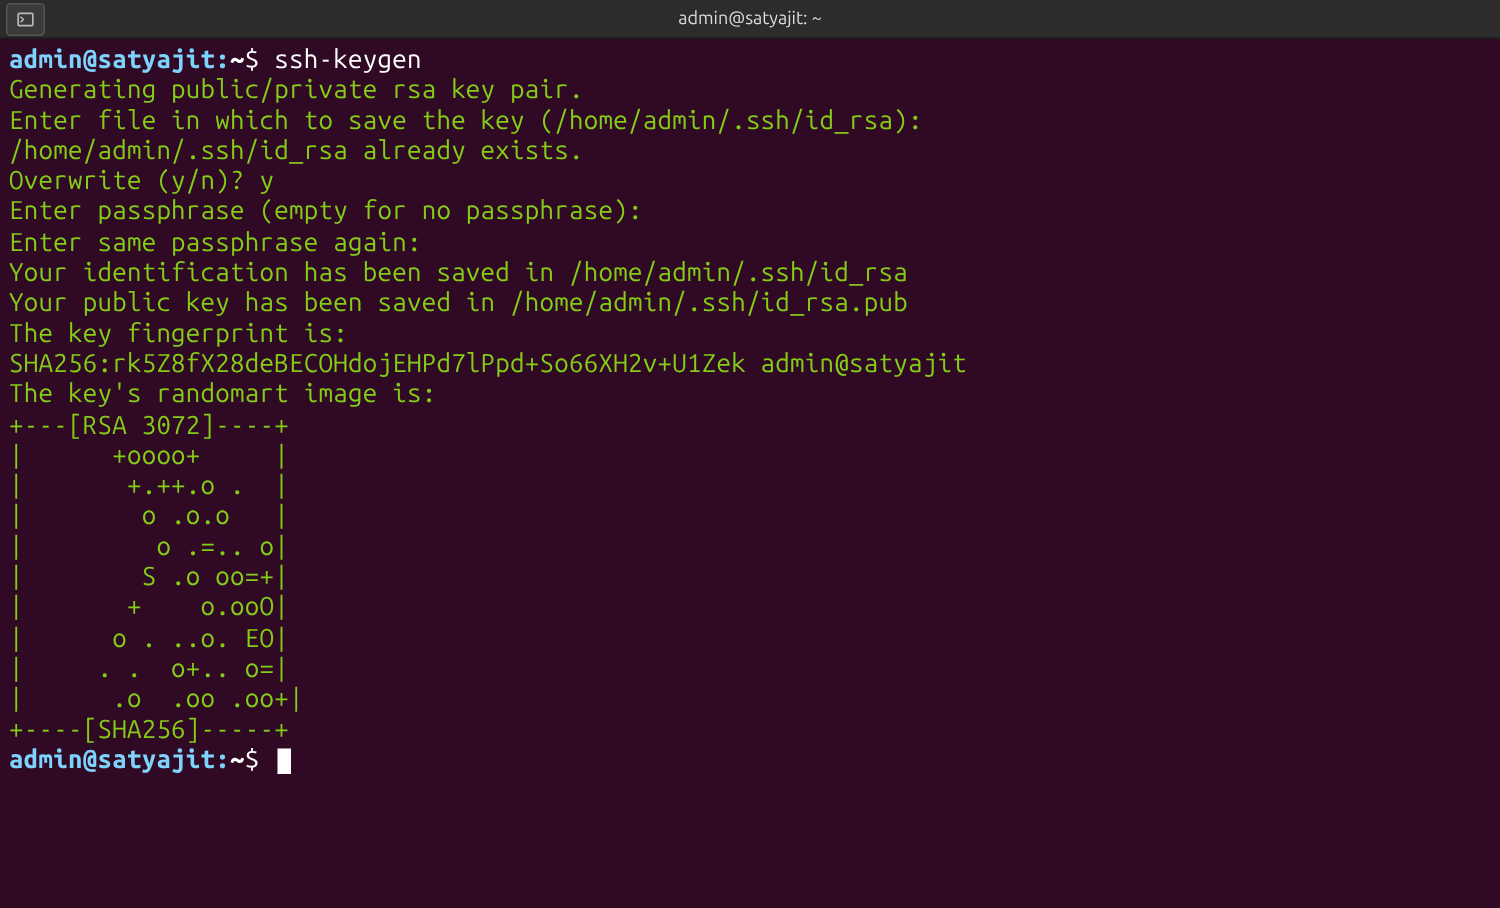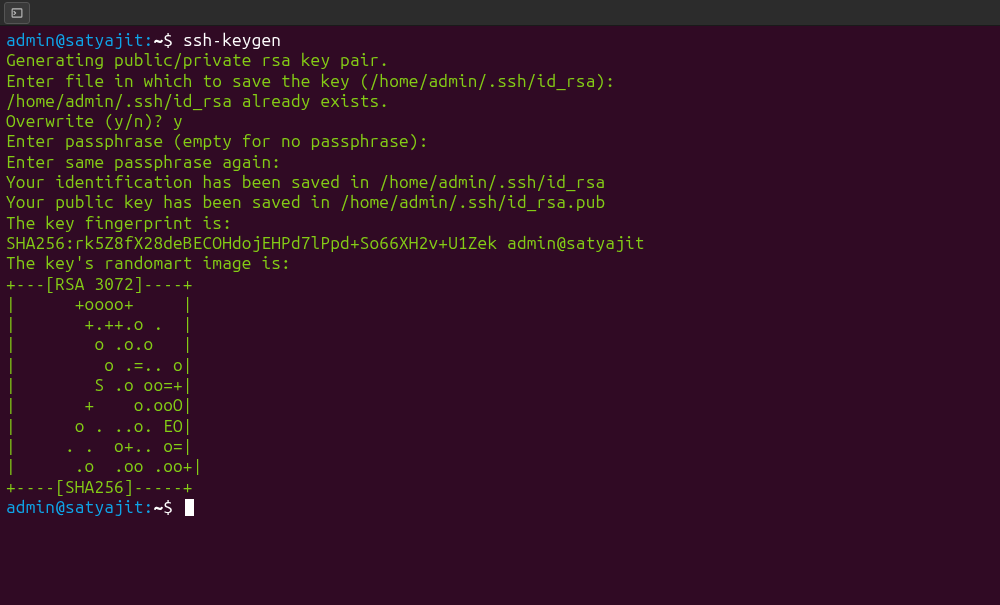--- a/index.html
+++ b/index.html
@@ -49,22 +49,22 @@
     }
     .terminal {
       padding: 4px 6px 6px 6px;
       font-size: 17.2px;
       line-height: 1.18;
       color: #ffffff;
       letter-spacing: 0.2px;
       white-space: pre;
     }
     .prompt-user {
-      color: #0ea5e9;
-      font-weight: normal;
+      color: #7dd3fc;
+      font-weight: bold;
     }
     .prompt-path {
       color: #ffffff;
       font-weight: bold;
     }
     .prompt-dollar {
       color: #ffffff;
     }
     .cmd {
       color: #ffffff;
@@ -88,15 +88,16 @@
 </head>
 <body>
 
 <div class="titlebar">
   <div class="titlebar-icon-box">
     <svg viewBox="0 0 16 16" fill="none" stroke="#bbb" stroke-width="1.5">
       <rect x="1.5" y="2.5" width="13" height="11" rx="1"></rect>
       <path d="M4 6l2.2 2L4 10" stroke-linecap="round" stroke-linejoin="round"></path>
     </svg>
   </div>
+  <div class="window-title">admin@satyajit: ~</div>
 </div>
 
 <div class="terminal"><span class="line"><span class="prompt-user">admin@satyajit</span><span class="prompt-user">:</span><span class="prompt-path">~</span><span class="prompt-dollar">$</span> <span class="cmd">ssh-keygen</span></span><span class="line out">Generating public/private rsa key pair.</span><span class="line out">Enter file in which to save the key (/home/admin/.ssh/id_rsa):</span><span class="line out">/home/admin/.ssh/id_rsa already exists.</span><span class="line out">Overwrite (y/n)? y</span><span class="line out">Enter passphrase (empty for no passphrase):</span><span class="line out">Enter same passphrase again:</span><span class="line out">Your identification has been saved in /home/admin/.ssh/id_rsa</span><span class="line out">Your public key has been saved in /home/admin/.ssh/id_rsa.pub</span><span class="line out">The key fingerprint is:</span><span class="line out">SHA256:rk5Z8fX28deBECOHdojEHPd7lPpd+So66XH2v+U1Zek admin@satyajit</span><span class="line out">The key's randomart image is:</span><span class="line out">+---[RSA 3072]----+</span><span class="line out">|      +oooo+     |</span><span class="line out">|       +.++.o .  |</span><span class="line out">|        o .o.o   |</span><span class="line out">|         o .=.. o|</span><span class="line out">|        S .o oo=+|</span><span class="line out">|       +    o.ooO|</span><span class="line out">|      o . ..o. EO|</span><span class="line out">|     . .  o+.. o=|</span><span class="line out">|      .o  .oo .oo+|</span><span class="line out">+----[SHA256]-----+</span><span class="line"><span class="prompt-user">admin@satyajit</span><span class="prompt-user">:</span><span class="prompt-path">~</span><span class="prompt-dollar">$</span> <span class="cursor"></span></span></div>
 
 </body></html>

